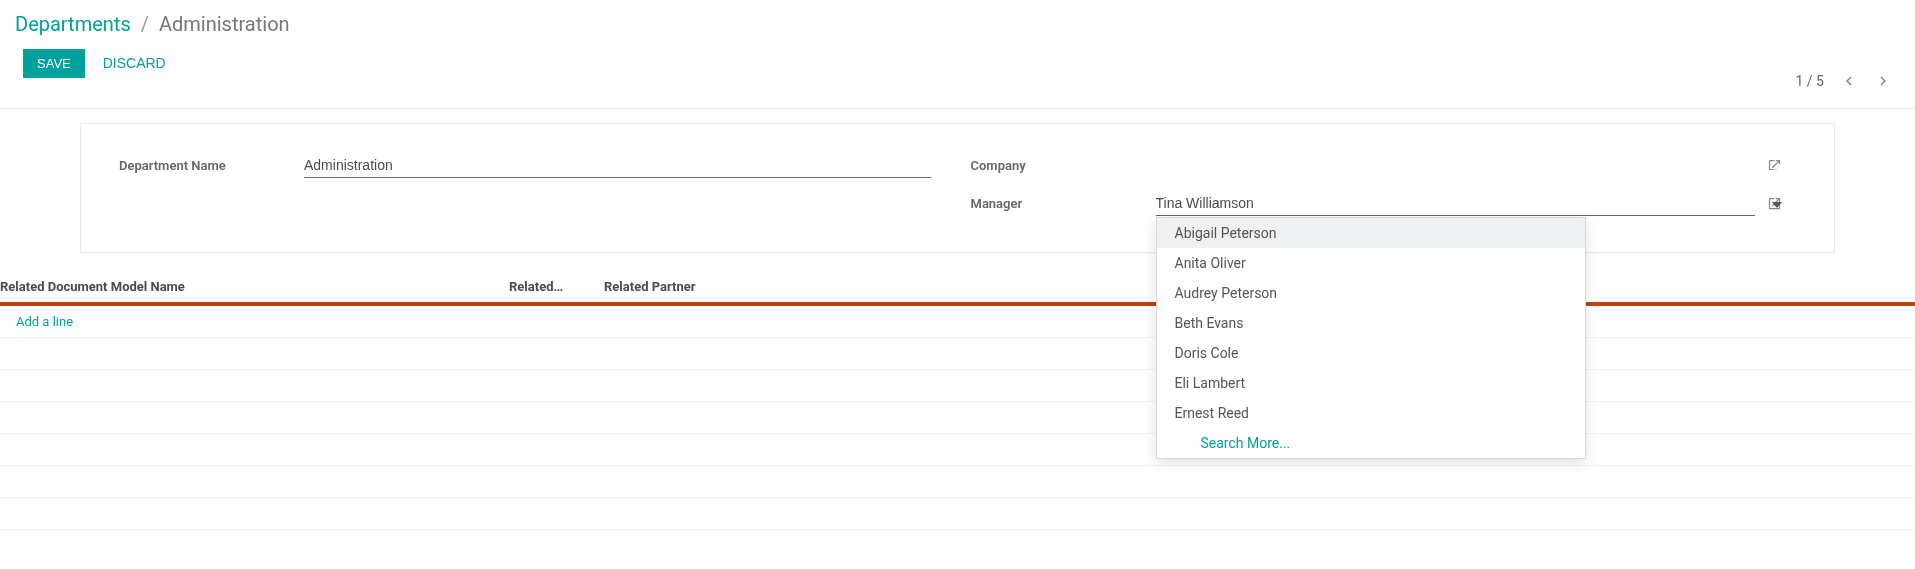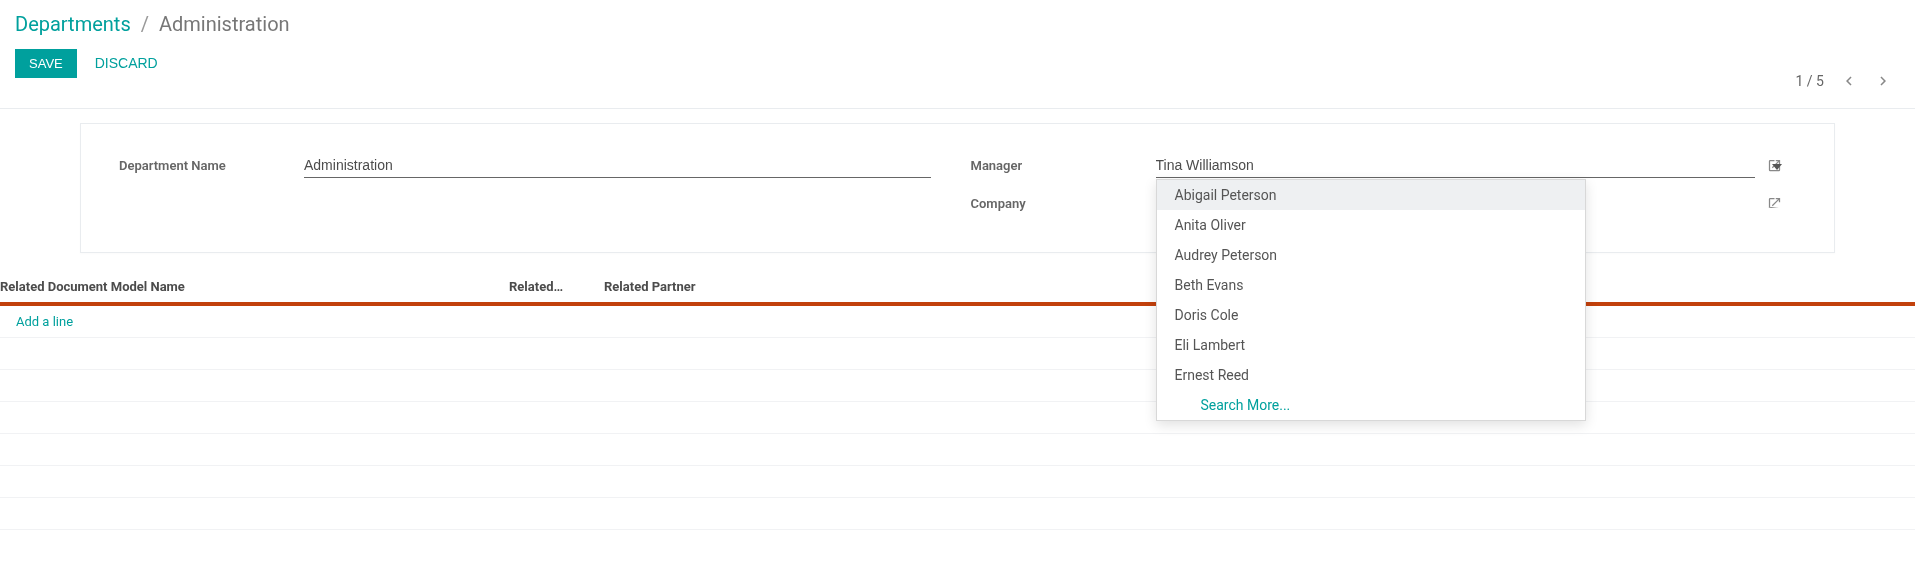--- a/index.html
+++ b/index.html
@@ -6,21 +6,21 @@
 body { font-family: -apple-system, BlinkMacSystemFont, "Segoe UI", Roboto, "Helvetica Neue", Arial, sans-serif; font-size: 14px; color: #4c4c4c; background: #fff; width: 1915px; }
 
 .top-bar { padding: 12px 15px 8px 15px; }
 .breadcrumbs { font-size: 20px; display: flex; align-items: center; gap: 6px; }
 .bc-link { color: #00a09d; cursor: pointer; }
 .bc-sep { color: #999; margin: 0 4px; }
 .bc-current { color: #777; }
 
 .actions-row { display: flex; align-items: center; justify-content: space-between; }
 .actions-left { display: flex; align-items: center; gap: 18px; }
-.btn-primary { background: #00a09d; color: #fff; border: none; padding: 7px 14px; font-size: 13px; font-weight: 500; cursor: pointer; }
+.btn-primary { background: #00a09d; color: #fff; border: none; padding: 7px 14px; font-size: 13px; font-weight: 500; cursor: pointer; margin-left: 8px; }
 .btn-link { color: #00a09d; background: none; border: none; font-size: 14px; font-weight: 500; cursor: pointer; }
 .pager { display: flex; align-items: center; gap: 16px; color: #666; padding-right: 8px; margin-top: 36px;}
 .pager-arrow { cursor: pointer; color: #888; }
 .pager-arrow svg { width: 18px; height: 18px; display:block; }
 
 .divider { border-bottom: 1px solid #e9ecef; margin-top: 10px; }
 
 .sheet-wrapper { padding: 14px 0 0 0; }
 .sheet { background: #fff; border: 1px solid #e9ecef; margin: 0 80px; padding: 24px 52px 28px 38px; box-shadow: 0 1px 2px rgba(0,0,0,0.02); }
 
@@ -91,20 +91,33 @@
         <div class="form-row">
           <div class="form-label">Department Name</div>
           <div class="form-field">
             <input class="input-line" type="text" value="Administration" style="">
           </div>
         </div>
       </div>
 
       <div class="form-col">
         <div class="form-row">
+          <div class="form-label">Company</div>
+          <div class="form-field">
+            <div class="form-field-inner">
+              <input class="input-dd" type="text" style="visibility: hidden;" value="">
+              <span class="ext-icon">
+                <svg viewBox="0 0 24 24">
+                    <path fill="currentColor" d="M14 3v2h3.59L7.76 14.83l1.41 1.41L19 6.41V10h2V3h-7zM19 19H5V5h7V3H5a2 2 0 0 0-2 2v14a2 2 0 0 0 2-2v-7h-2v7z"></path>
+                  </svg>
+              </span>
+            </div>
+          </div>
+        </div>
+        <div class="form-row">
           <div class="form-label">Manager</div>
           <div class="form-field">
             <div class="form-field-inner">
               <input class="input-dd" type="text" style="border-bottom-color: rgb(102, 102, 102);" value="Tina Williamson">
               <span class="dd-caret"><svg viewBox="0 0 10 10">
                     <path d="M0 2 L5 8 L10 2 Z"></path>
                   </svg></span>
               <span class="ext-icon">
                 <svg viewBox="0 0 24 24">
                     <path fill="currentColor" d="M14 3v2h3.59L7.76 14.83l1.41 1.41L19 6.41V10h2V3h-7zM19 19H5V5h7V3H5a2 2 0 0 0-2 2v14a2 2 0 0 0 2 2h14a2 2 0 0 0 2-2v-7h-2v7z"></path>
@@ -117,33 +130,20 @@
               <div class="dropdown-item">Anita Oliver</div>
               <div class="dropdown-item">Audrey Peterson</div>
               <div class="dropdown-item">Beth Evans</div>
               <div class="dropdown-item">Doris Cole</div>
               <div class="dropdown-item">Eli Lambert</div>
               <div class="dropdown-item">Ernest Reed</div>
               <div class="dropdown-item more">Search More...</div>
             </div>
           </div>
         </div>
-        <div class="form-row">
-          <div class="form-label">Company</div>
-          <div class="form-field">
-            <div class="form-field-inner">
-              <input class="input-dd" type="text" style="visibility: hidden;" value="">
-              <span class="ext-icon">
-                <svg viewBox="0 0 24 24">
-                    <path fill="currentColor" d="M14 3v2h3.59L7.76 14.83l1.41 1.41L19 6.41V10h2V3h-7zM19 19H5V5h7V3H5a2 2 0 0 0-2 2v14a2 2 0 0 0 2-2v-7h-2v7z"></path>
-                  </svg>
-              </span>
-            </div>
-          </div>
-        </div>
       </div>
     </div>
   </div>
 </div>
 
 <div class="table-header">
   <div class="th th1">Related Document Model Name</div>
   <div class="th th2">Related…</div>
   <div class="th th3">Related Partner</div>
 </div>

